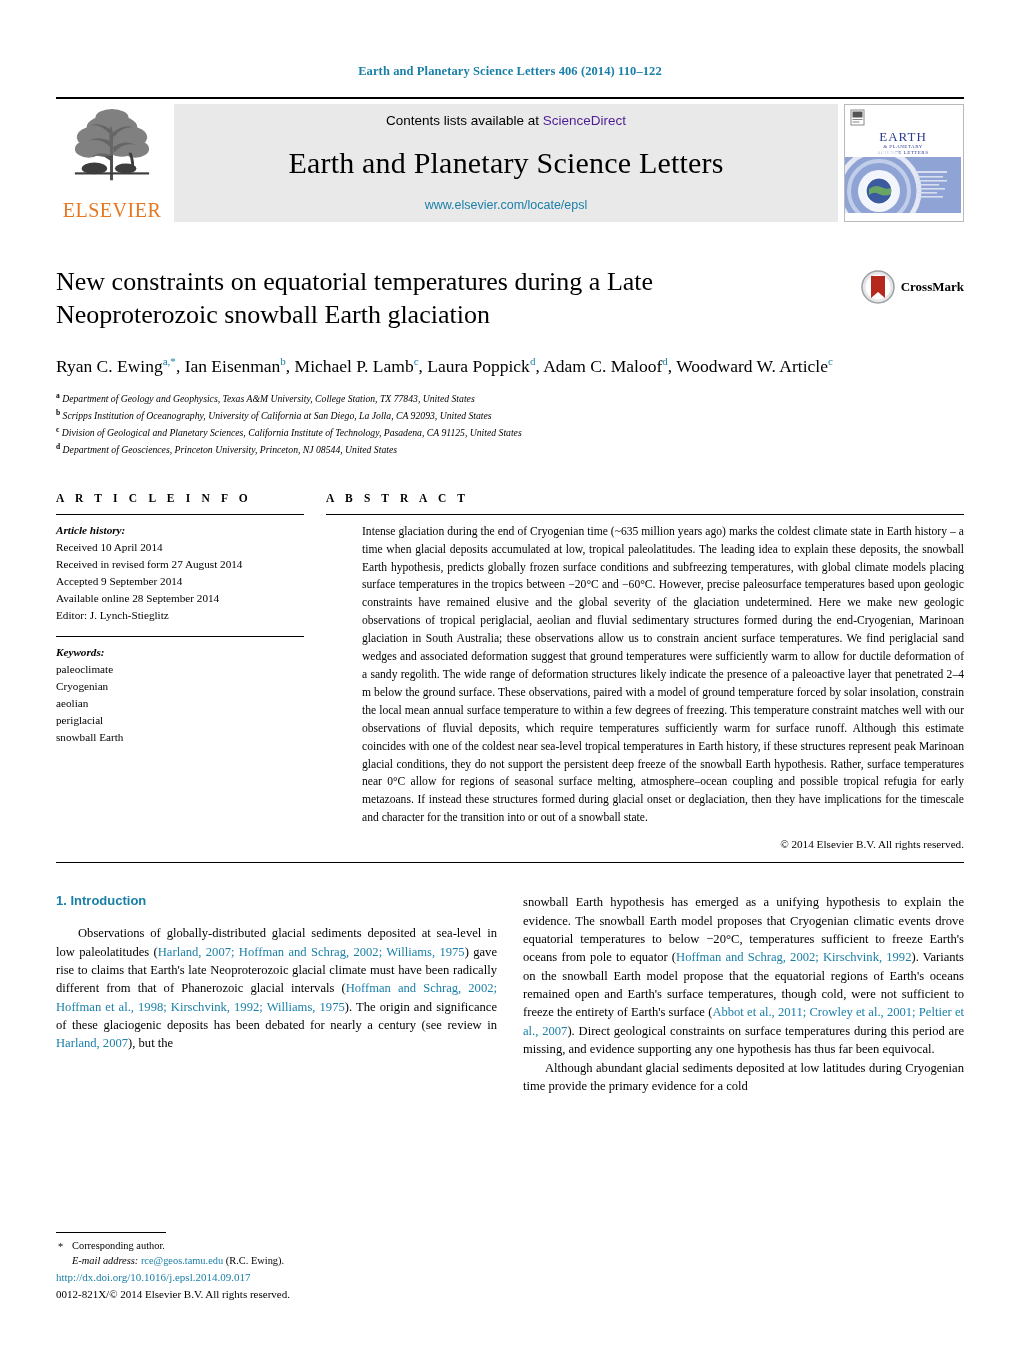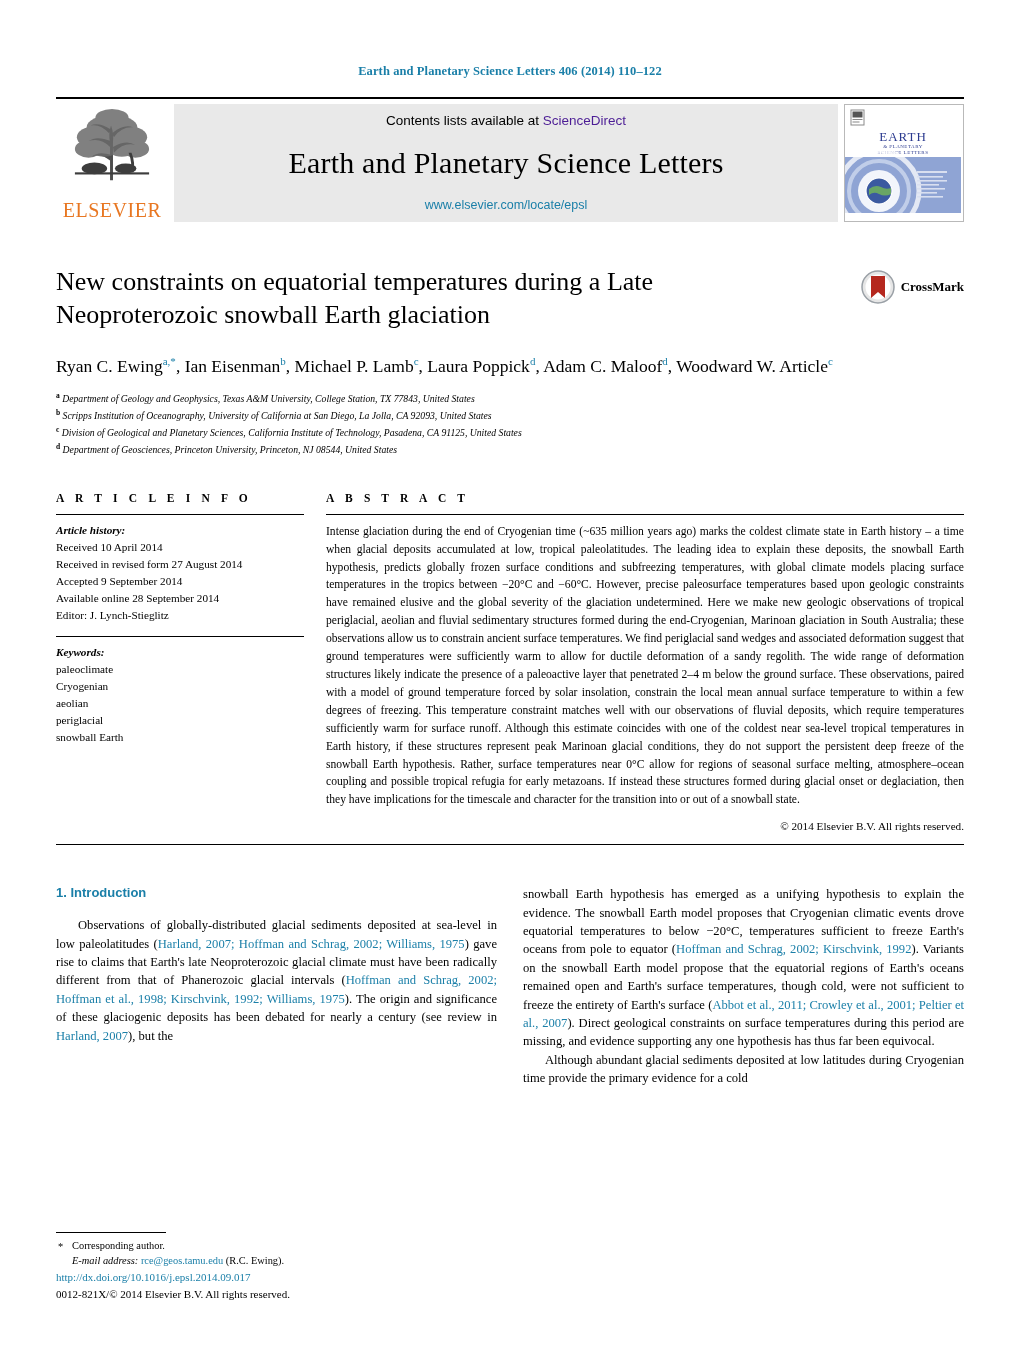--- a/index.html
+++ b/index.html
@@ -163,34 +163,35 @@
     padding-top: 7px;
   }
   .info-block .lbl { font-style: italic; font-weight: bold; }
   .kw-rule { border-top: 1.3px solid #000; margin-top: 12px; }
   .abstract-body {
     font-size: 11.6px;
     line-height: 1.545;
     text-align: justify;
     padding-top: 8px;
     hyphens: none;
+    margin-left: 36px;
   }
   .copyright {
     text-align: right;
     font-size: 11.2px;
     margin-top: 11px;
   }
   .bottom-rule {
     border-top: 1.6px solid #000;
     margin-top: 12px;
   }
 
   
   .body-cols {
-    margin-top: 40px;
+    margin-top: 30px;
     display: flex;
     gap: 26px;
   }
   .bcol { flex: 1 1 0; }
   .h-section {
     font-family: "Liberation Sans", sans-serif;
     font-weight: bold;
     font-size: 13px;
     color: #1a7fa8;
     margin: 0 0 16px 0;

